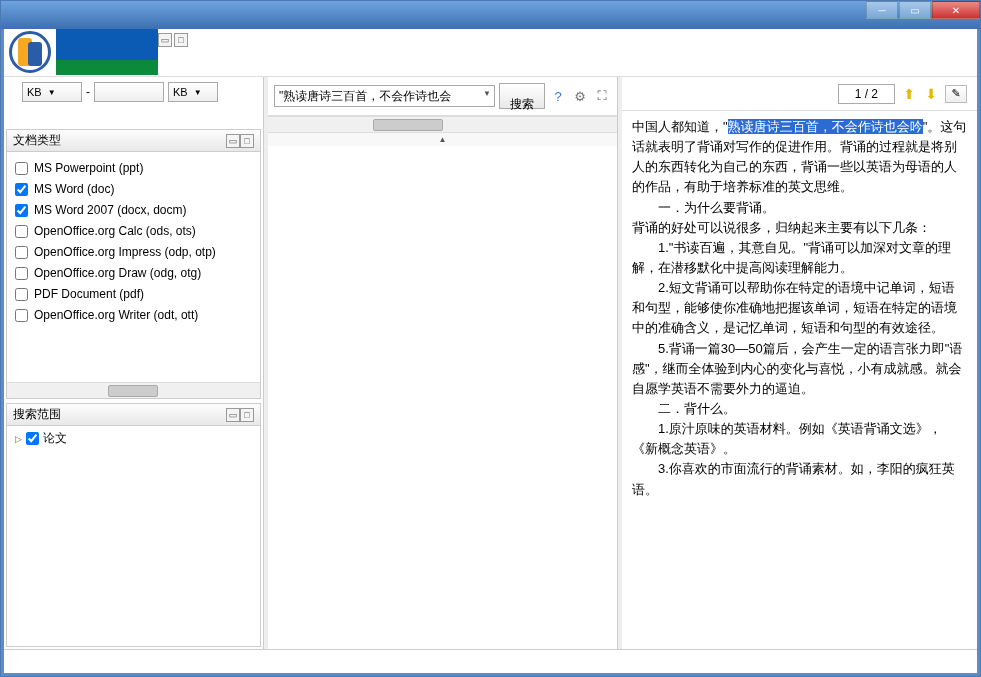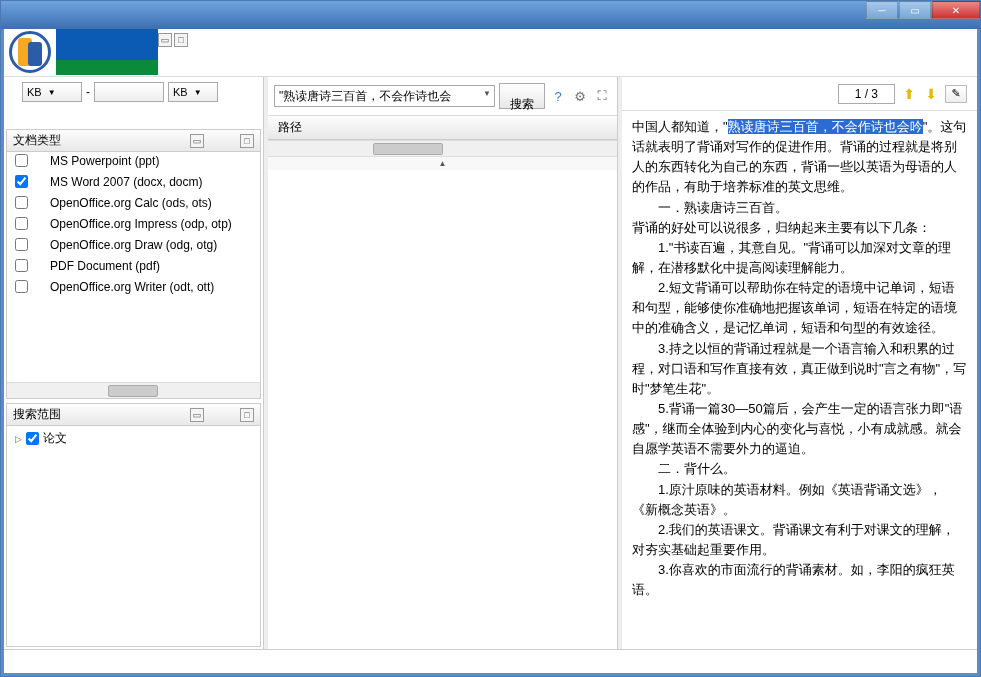--- a/index.html
+++ b/index.html
@@ -22,25 +22,25 @@
 .logo-bars .b1 { background: #0b5bb5; }
 .logo-bars .b2 { background: #0b5bb5; }
 .logo-bars .b3 { background: #0a8a3a; }
 .size-row { display: flex; gap: 4px; padding: 2px 6px 2px 16px; align-items: center; }
 .combo { border: 1px solid #aaa; background: linear-gradient(#fff,#eee); height: 20px; display: flex; align-items: center; padding: 0 4px; font-size: 11px; }
 .combo .caret { margin-left: 6px; font-size: 8px; }
 .ico { width: 14px; height: 14px; border: 1px solid #999; background: #f4f4f4; display: flex; align-items: center; justify-content: center; font-size: 9px; color: #555; }
 .main-row { flex: 1; display: flex; min-height: 0; }
 .left-col { width: 260px; display: flex; flex-direction: column; border-right: 1px solid #ccc; }
 .panel { border: 1px solid #ccc; margin: 2px; display: flex; flex-direction: column; }
-.panel-head { height: 22px; background: linear-gradient(#fdfdfd,#e8e8e8); border-bottom: 1px solid #ccc; display: flex; align-items: center; padding: 0 6px; font-size: 12px; gap: 36px; }
+.panel-head { height: 22px; background: linear-gradient(#fdfdfd,#e8e8e8); border-bottom: 1px solid #ccc; display: flex; align-items: center; padding: 0 6px; font-size: 12px; }
 .panel-head .spacer { flex: 1; }
 .panel-body { flex: 1; overflow: auto; background: #fff; }
 .filetype-list { padding: 2px 0; }
-.ft-item { display: flex; align-items: flex-start; height: 21px; padding: 0 8px; gap: 16px; }
+.ft-item { display: flex; align-items: flex-end; height: 21px; padding: 0 8px; }
 .ft-item input { margin-right: 6px; }
 .scroll-x { height: 16px; background: #f0f0f0; border-top: 1px solid #ddd; position: relative; }
 .scroll-x .thumb { position: absolute; left: 40%; top: 2px; width: 50px; height: 12px; background: #ccc; border: 1px solid #aaa; border-radius: 2px; }
 .scope-body { padding: 4px 8px; }
 .tree-item { display: flex; align-items: center; gap: 4px; }
 .tree-arrow { font-size: 9px; color: #666; }
 .mid-col { flex: 0 0 350px; display: flex; flex-direction: column; border-right: 1px solid #ccc; }
 .search-row { display: flex; align-items: center; gap: 4px; padding: 6px; border-bottom: 1px solid #ddd; }
 .search-input { flex: 1; border: 1px solid #aaa; height: 22px; padding: 0 18px 0 4px; font-size: 12px; }
 .search-wrap { position: relative; flex: 1; display: flex; }
@@ -129,20 +129,24 @@
             <div class="ico">□</div>
           </div>
           <div class="panel-body">
             <div class="filetype-list" id="ft-list">
                 <div class="ft-item">
                   <input type="checkbox" style="">
                   <span>MS Powerpoint (ppt)</span>
                 </div>
                 <div class="ft-item">
                   <input type="checkbox" checked="" style="">
+                  <span>MS Word (doc)</span>
+                </div>
+                <div class="ft-item">
+                  <input type="checkbox" checked="" style="">
                   <span>MS Word 2007 (docx, docm)</span>
                 </div>
                 <div class="ft-item">
                   <input type="checkbox" style="">
                   <span>OpenOffice.org Calc (ods, ots)</span>
                 </div>
                 <div class="ft-item">
                   <input type="checkbox" style="">
                   <span>OpenOffice.org Impress (odp, otp)</span>
                 </div>
@@ -188,50 +192,45 @@
         <div class="search-row">
           <div class="search-wrap">
             <input class="search-input" value="&quot;熟读唐诗三百首，不会作诗也会" style="">
             <span class="dd">▼</span>
           </div>
           <button class="search-btn">搜索</button>
           <div class="tool-ico" style="color:#3a7bd5">?</div>
           <div class="tool-ico" style="color:#777">⚙</div>
           <div class="tool-ico" style="color:#555">⛶</div>
         </div>
-        <div class="path-head">
-          <span>路径</span>
-        </div>
         <div class="mid-scroll-x">
             <div class="thumb"></div>
           </div>
         <div class="mid-expand">▲</div>
       </div>
 
       <div class="splitter-v"></div>
 
       <div class="right-col">
         <div class="preview-toolbar">
-          <div class="page-box">1 / 3</div>
+          <div class="page-box">1 / 2</div>
           <div class="nav-arrow up">⬆</div>
           <div class="nav-arrow down">⬇</div>
           <div class="edit-ico">✎</div>
         </div>
         <div class="preview-body">
           <p><span>中国人都知道，"</span><span class="hl">熟读唐诗三百首，不会作诗也会吟</span><span>"。这句话就表明了背诵对写作的促进作用。背诵的过程就是将别人的东西转化为自己的东西，背诵一些以英语为母语的人的作品，有助于培养标准的英文思维。</span></p>
           <div id="preview-lines">
-              <p class="indent">一．熟读唐诗三百首。</p>
+              <p class="indent">一．为什么要背诵。</p>
               <p>背诵的好处可以说很多，归纳起来主要有以下几条：</p>
               <p class="indent">1."书读百遍，其意自见。"背诵可以加深对文章的理解，在潜移默化中提高阅读理解能力。</p>
               <p class="indent">2.短文背诵可以帮助你在特定的语境中记单词，短语和句型，能够使你准确地把握该单词，短语在特定的语境中的准确含义，是记忆单词，短语和句型的有效途径。</p>
-              <p class="indent">3.持之以恒的背诵过程就是一个语言输入和积累的过程，对口语和写作直接有效，真正做到说时"言之有物"，写时"梦笔生花"。</p>
               <p class="indent">5.背诵一篇30—50篇后，会产生一定的语言张力即"语感"，继而全体验到内心的变化与喜悦，小有成就感。就会自愿学英语不需要外力的逼迫。</p>
               <p class="indent">二．背什么。</p>
               <p class="indent">1.原汁原味的英语材料。例如《英语背诵文选》，《新概念英语》。</p>
-              <p class="indent">2.我们的英语课文。背诵课文有利于对课文的理解，对夯实基础起重要作用。</p>
               <p class="indent">3.你喜欢的市面流行的背诵素材。如，李阳的疯狂英语。</p>
             </div>
         </div>
       </div>
 
     </div>
 
     <div class="status">
       
       

